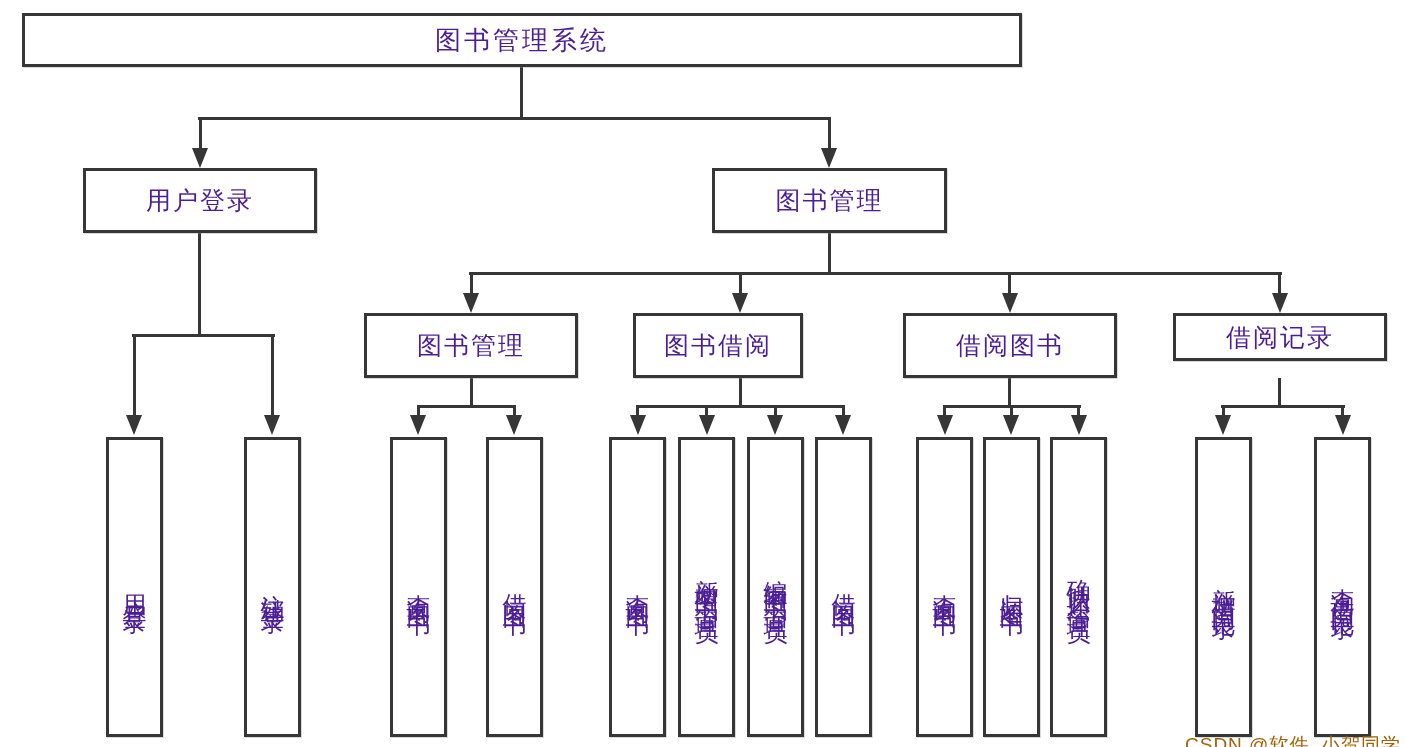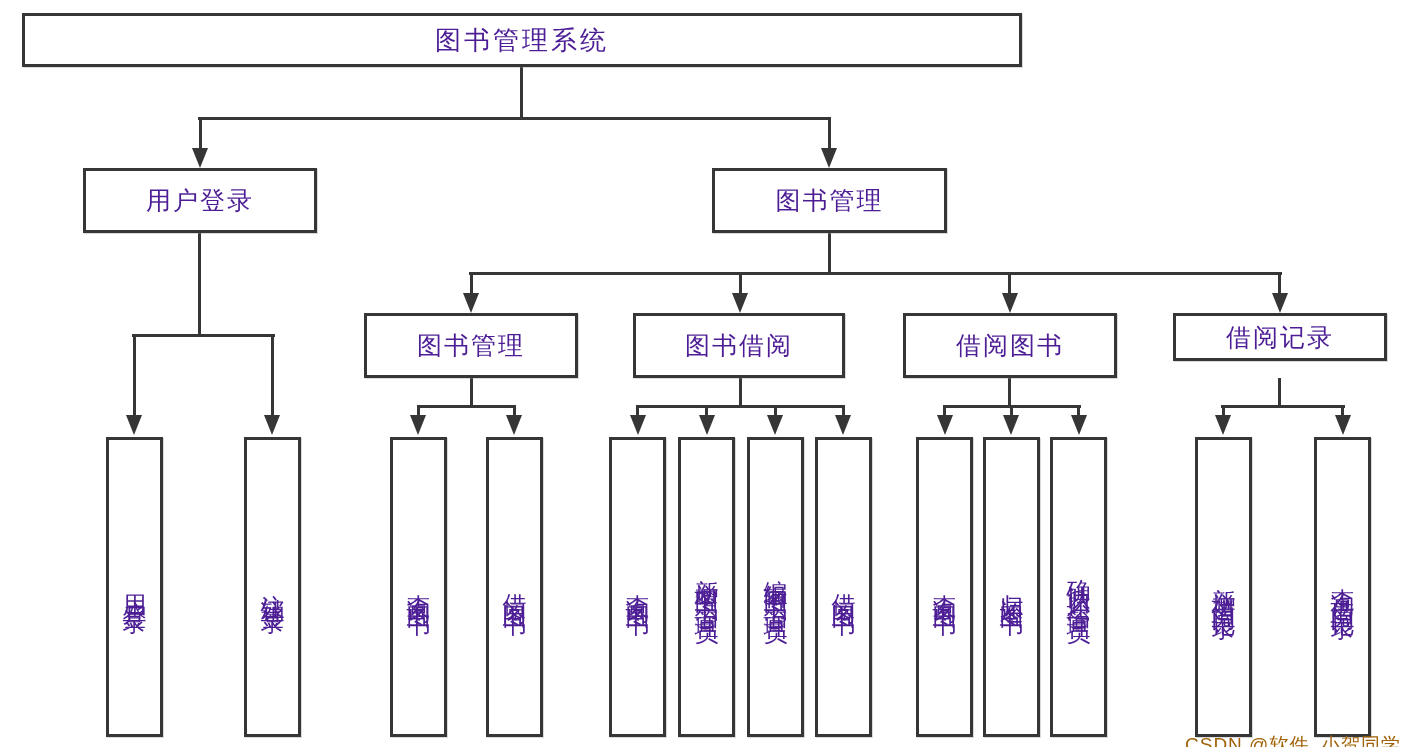--- a/index.html
+++ b/index.html
@@ -136,21 +136,21 @@
   <div class="node" style="left:83px; top:168px; width:234px; height:65px;">
     <span class="lbl">用户登录</span>
   </div>
   <div class="node" style="left:712px; top:168px; width:235px; height:65px;">
     <span class="lbl">图书管理</span>
   </div>
 
   <div class="node" style="left:364px; top:313px; width:214px; height:65px;">
     <span class="lbl">图书管理</span>
   </div>
-  <div class="node" style="left:633px; top:313px; width:212px; height:65px;text-align:right;">
+  <div class="node" style="left:633px; top:313px; width:170px; height:65px;text-align:right;">
     <span class="lbl">图书借阅</span>
   </div>
   <div class="node" style="left:903px; top:313px; width:214px; height:65px;">
     <span class="lbl">借阅图书</span>
   </div>
   <div class="node" style="left:1173px; top:313px; width:214px; height:48px;">
     <span class="lbl">借阅记录</span>
   </div>
 
   <div class="node leaf" style="left:106px; top:437px; width:57px; height:300px;">

